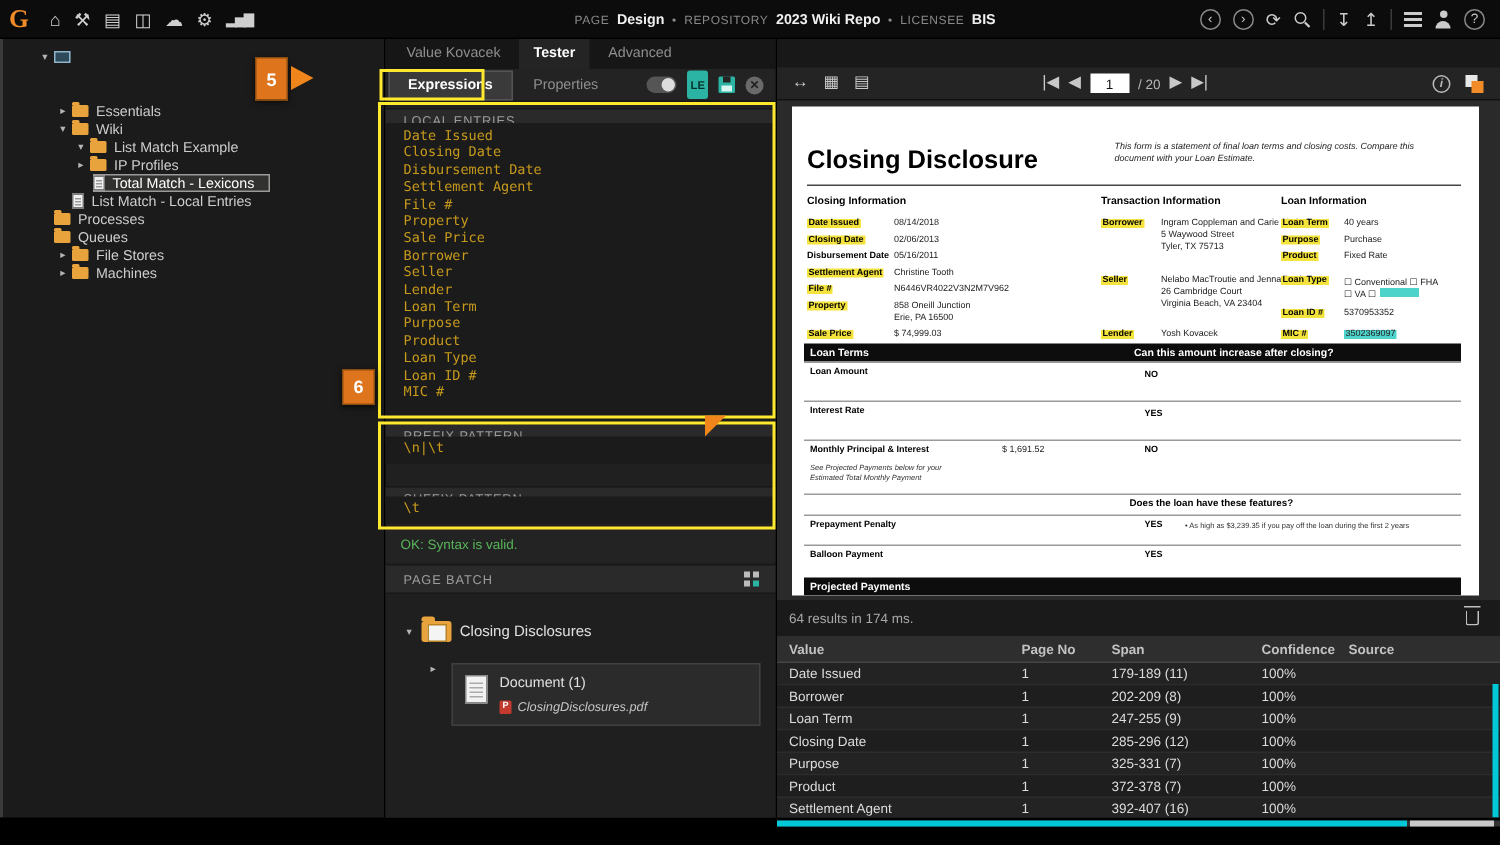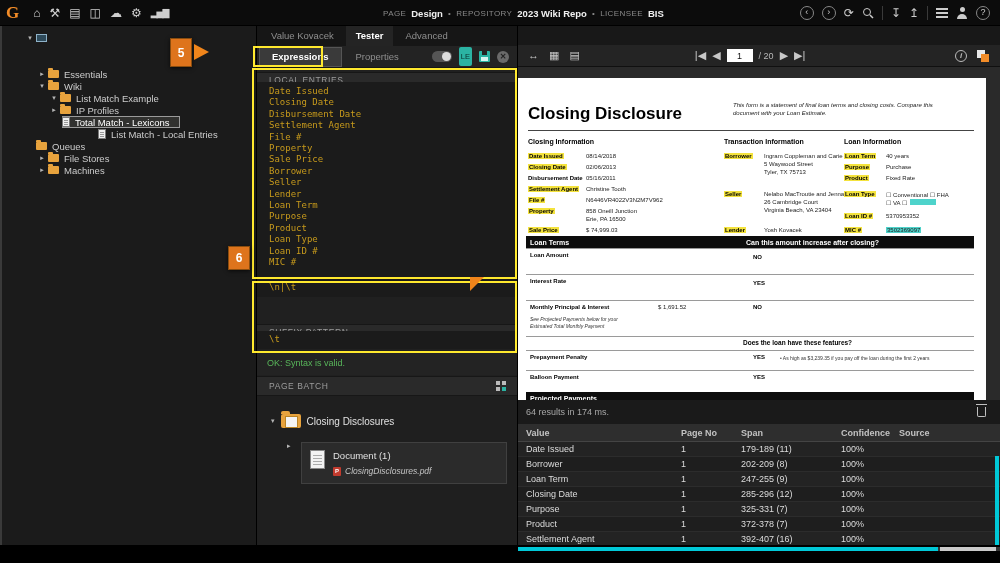--- a/index.html
+++ b/index.html
@@ -54,21 +54,21 @@
             align-items:center;gap:2px;padding-left:4px;font-size:9.5px;}
   .mtab{padding:0 10px;color:#8f8f8f;line-height:20px;}
   .mtab.active{color:#fff;font-weight:bold;background:#242424;}
   .subtabs{position:absolute;left:0;top:20px;right:0;height:22px;background:#232323;display:flex;
            align-items:center;font-size:9.5px;border-bottom:1px solid #161616;}
   .stab{padding:0 12px;color:#8f8f8f;line-height:18px;margin-left:2px;}
   .stab.active{color:#fff;font-weight:bold;background:#3a3a3a;border:1px solid #555;}
   .subtab-icons{margin-left:auto;display:flex;align-items:center;gap:7px;padding-right:8px;}
   .toggle{width:20px;height:11px;border-radius:6px;background:#555;position:relative;}
   .toggle::after{content:"";position:absolute;right:1px;top:1px;width:9px;height:9px;border-radius:50%;background:#ddd;}
-  .lebadge{background:#2bb3a3;color:#07302c;font-size:7.5px;font-weight:normal;padding:5px 2px;border-radius:2px;}
+  .lebadge{background:#2bb3a3;color:#07302c;font-size:7.5px;font-weight:bold;padding:5px 2px;border-radius:2px;}
   .floppy{width:11px;height:11px;background:#2bb3a3;position:relative;border-radius:1px;}
   .floppy::before{content:"";position:absolute;top:0;left:3px;width:5px;height:4px;background:#232323;}
   .floppy::after{content:"";position:absolute;bottom:1px;left:2px;width:7px;height:4px;background:#d8f5f1;}
   .xcirc{width:12px;height:12px;border-radius:50%;background:#6a6a6a;color:#222;font-size:8px;
          display:flex;align-items:center;justify-content:center;font-weight:bold;}
   .sechdr{position:absolute;left:0;right:0;height:14px;background:#2a2a2a;color:#9c9c9c;
           font-size:8.5px;letter-spacing:.6px;line-height:14px;padding-left:12px;
           border-top:1px solid #171717;border-bottom:1px solid #171717;}
   .entries{position:absolute;left:0;right:0;top:56px;height:199px;background:#1b1b1b;
            padding:4px 0 0 12px;font-family:"DejaVu Sans Mono",monospace;font-size:9px;
@@ -107,21 +107,21 @@
   .vicon{color:#c8c8c8;font-size:11px;line-height:1;}
   .pagenav{display:flex;align-items:center;gap:6px;margin-left:105px;color:#b8b8b8;font-size:9px;}
   .pageinput{width:26px;height:13px;background:#fff;color:#111;border:none;font-size:9px;
              text-align:center;font-family:"Liberation Sans",sans-serif;}
   .icirc{width:12px;height:12px;border:1px solid #bbb;border-radius:50%;color:#bbb;font-size:8px;
          display:flex;align-items:center;justify-content:center;font-style:italic;font-weight:bold;}
   .layeric{position:relative;width:13px;height:12px;}
   .layeric::before{content:"";position:absolute;left:0;top:0;width:8px;height:8px;background:#e8e8e8;}
   .layeric::after{content:"";position:absolute;left:4px;top:4px;width:8px;height:8px;background:#F28C28;}
   .viewer{position:absolute;left:0;right:0;top:41px;height:333px;background:#2a2a2a;overflow:hidden;}
-  .page{position:absolute;left:0;top:4px;right:14px;height:326px;background:#fff;color:#1a1a1a;overflow:hidden;margin-top:7px;}
+  .page{position:absolute;left:10px;top:4px;right:14px;height:326px;background:#fff;color:#1a1a1a;overflow:hidden;}
 
   
   .dtitle{position:absolute;left:10px;top:26px;font-size:17px;font-weight:bold;color:#000;}
   .dintro{position:absolute;left:215px;top:24px;width:244px;font-size:6px;line-height:7.5px;color:#222;font-style:italic;}
   .dhr{position:absolute;left:10px;right:12px;top:52px;height:1px;background:#444;}
   .dch{position:absolute;font-size:7px;font-weight:bold;color:#000;}
   .dlab{position:absolute;font-size:6px;font-weight:bold;color:#000;white-space:nowrap;}
   .dlab.hl{background:#F4E33D;padding:0 1px;}
   .dval{position:absolute;font-size:6px;color:#222;white-space:nowrap;}
   .tealhl{background:#4ed3cb;padding:0 1px;}
@@ -240,23 +240,27 @@
     </div>
     <div class="trow" style="padding-left:48px">
       <span class="exp">▸</span>
       <span class="folder"></span>
       <span>IP Profiles</span>
     </div>
     <div class="trow sel" style="margin-left:62px">
       <span class="pageic"></span>
       <span>Total Match - Lexicons</span>
     </div>
-    <div class="trow" style="padding-left:98px">
+    <div class="trow" style="padding-left:48px">
       <span class="pageic"></span>
       <span>List Match - Local Entries</span>
+    </div>
+    <div class="trow" style="padding-left:36px">
+      <span class="folder"></span>
+      <span>Processes</span>
     </div>
     <div class="trow" style="padding-left:36px">
       <span class="folder"></span>
       <span>Queues</span>
     </div>
     <div class="trow" style="padding-left:36px">
       <span class="exp">▸</span>
       <span class="folder"></span>
       <span>File Stores</span>
     </div>
@@ -298,21 +302,21 @@
       <div>Lender</div>
       <div>Loan Term</div>
       <div>Purpose</div>
       <div>Product</div>
       <div>Loan Type</div>
       <div>Loan ID #</div>
       <div>MIC #</div>
     </div>
 
     <div class="sechdr" style="top:256px">PREFIX PATTERN</div>
-    <div class="patval" style="top:253px">\n|\t</div>
+    <div class="patval" style="top:265px">\n|\t</div>
     <div class="sechdr" style="top:298px">SUFFIX PATTERN</div>
     <div class="patval" style="top:305px">\t</div>
 
     <div class="status">OK: Syntax is valid.</div>
 
     <div class="tbhdr">
       <span>PAGE BATCH</span>
       <span class="gridic"></span>
     </div>
 

